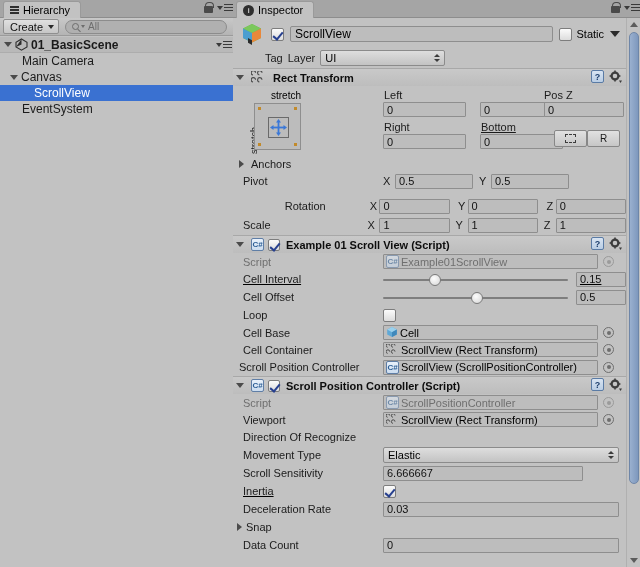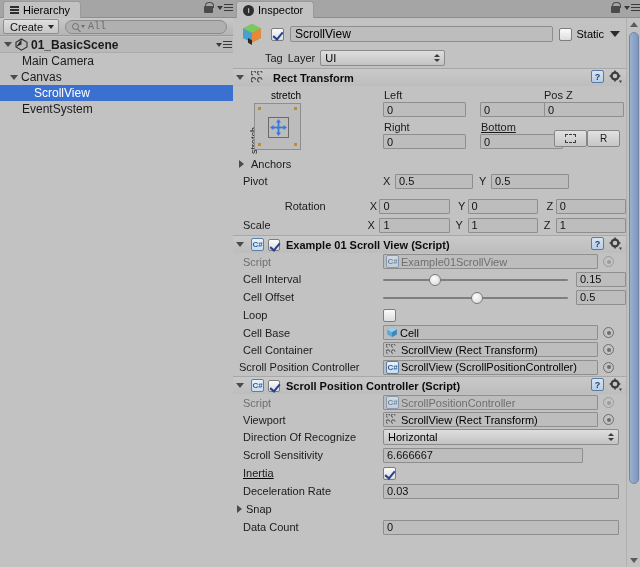--- a/index.html
+++ b/index.html
@@ -69,21 +69,21 @@
     border: 1px solid #8f8f8f; border-radius: 2px;
     display: flex; align-items: center; gap: 5px;
     font-size: 11px; color: #101010;
   }
   .caret-dn { width: 0; height: 0; border-left: 3px solid transparent; border-right: 3px solid transparent; border-top: 4px solid #2a2a2a; }
   .search-field {
     flex: 1; height: 14px; margin-left: 6px; margin-right: 3px;
     background: #b0b0b0;
     border: 1px solid #8c8c8c; border-radius: 7px;
     display: flex; align-items: center; padding: 0 6px; gap: 2px;
-    font-size: 10px; color: #6d6d6d; font-family: Liberation Mono, monospace;
+    font-size: 10px; color: #6d6d6d;
   }
   .mag { width: 7px; height: 7px; border: 1.3px solid #6d6d6d; border-radius: 50%; position: relative; flex: none; }
   .mag:after { content:""; position:absolute; right:-3px; bottom:-2px; width:4px; height:1.3px; background:#6d6d6d; transform: rotate(45deg); }
   .tiny-caret { width:0;height:0;border-left:2.5px solid transparent;border-right:2.5px solid transparent;border-top:3.5px solid #6d6d6d; margin-right:1px;}
 
   #hier-list { position: absolute; left: 0; top: 37px; width: 233px; bottom: 0; background: #c2c2c2; }
   .hrow {
     position: relative; height: 16px; display: flex; align-items: center;
     font-size: 12px; color: #1b1b1b; white-space: nowrap;
   }
@@ -553,21 +553,21 @@
 
         <div class="frow" style="height:17px;">
           <span class="flabel dim" style="width:140px;">Script</span>
           <span class="objfield dim" style="width:215px;">
             <span class="script-ico" style="opacity:.55;">C#</span>
             <span>Example01ScrollView</span>
           </span>
           <span class="target-ico dim" style="margin-left:5px;"></span>
         </div>
 
-        <div class="frow" style="height:18px;">
+        <div class="frow" style="height:18px;text-decoration:underline;">
           <span class="flabel" style="width:140px;">Cell Interval</span>
           <span class="slider-track" style="width:185px;margin-top:1px;">
             <i class="slider-handle" style="left:46px;"></i>
           </span>
           <span class="field" style="width:50px;margin-left:8px;">
             <span>0.15</span>
           </span>
         </div>
 
         <div class="frow" style="height:18px;">
@@ -669,30 +669,33 @@
                 <path d="M6.9 9.4 a1.8 1.8 0 1 1 2.1 -1.8" fill="none" stroke="#4a4a4a" stroke-width="1"></path>
               </svg>
             </span>
             <span>ScrollView (Rect Transform)</span>
           </span>
           <span class="target-ico" style="margin-left:5px;"></span>
         </div>
 
         <div class="frow" style="height:18px;">
           <span class="flabel" style="width:140px;">Direction Of Recognize</span>
+        </div>
+
+        <div class="frow" style="height:18px;">
+          <span class="flabel" style="width:140px;">Movement Type</span>
           <span class="dropdown" style="width:236px;">
-            <span>Horizontal</span>
+            <span>Elastic</span>
             <span class="ud">
                 <i class="u"></i>
                 <i class="d"></i>
               </span>
           </span>
         </div>
 
-
         <div class="frow" style="height:18px;">
           <span class="flabel" style="width:140px;">Scroll Sensitivity</span>
           <span class="field" style="width:200px;">
             <span>6.666667</span>
           </span>
         </div>
 
         <div class="frow" style="height:18px;text-decoration:underline;">
           <span class="flabel" style="width:140px;">Inertia</span>
           <span class="cb on"></span>

